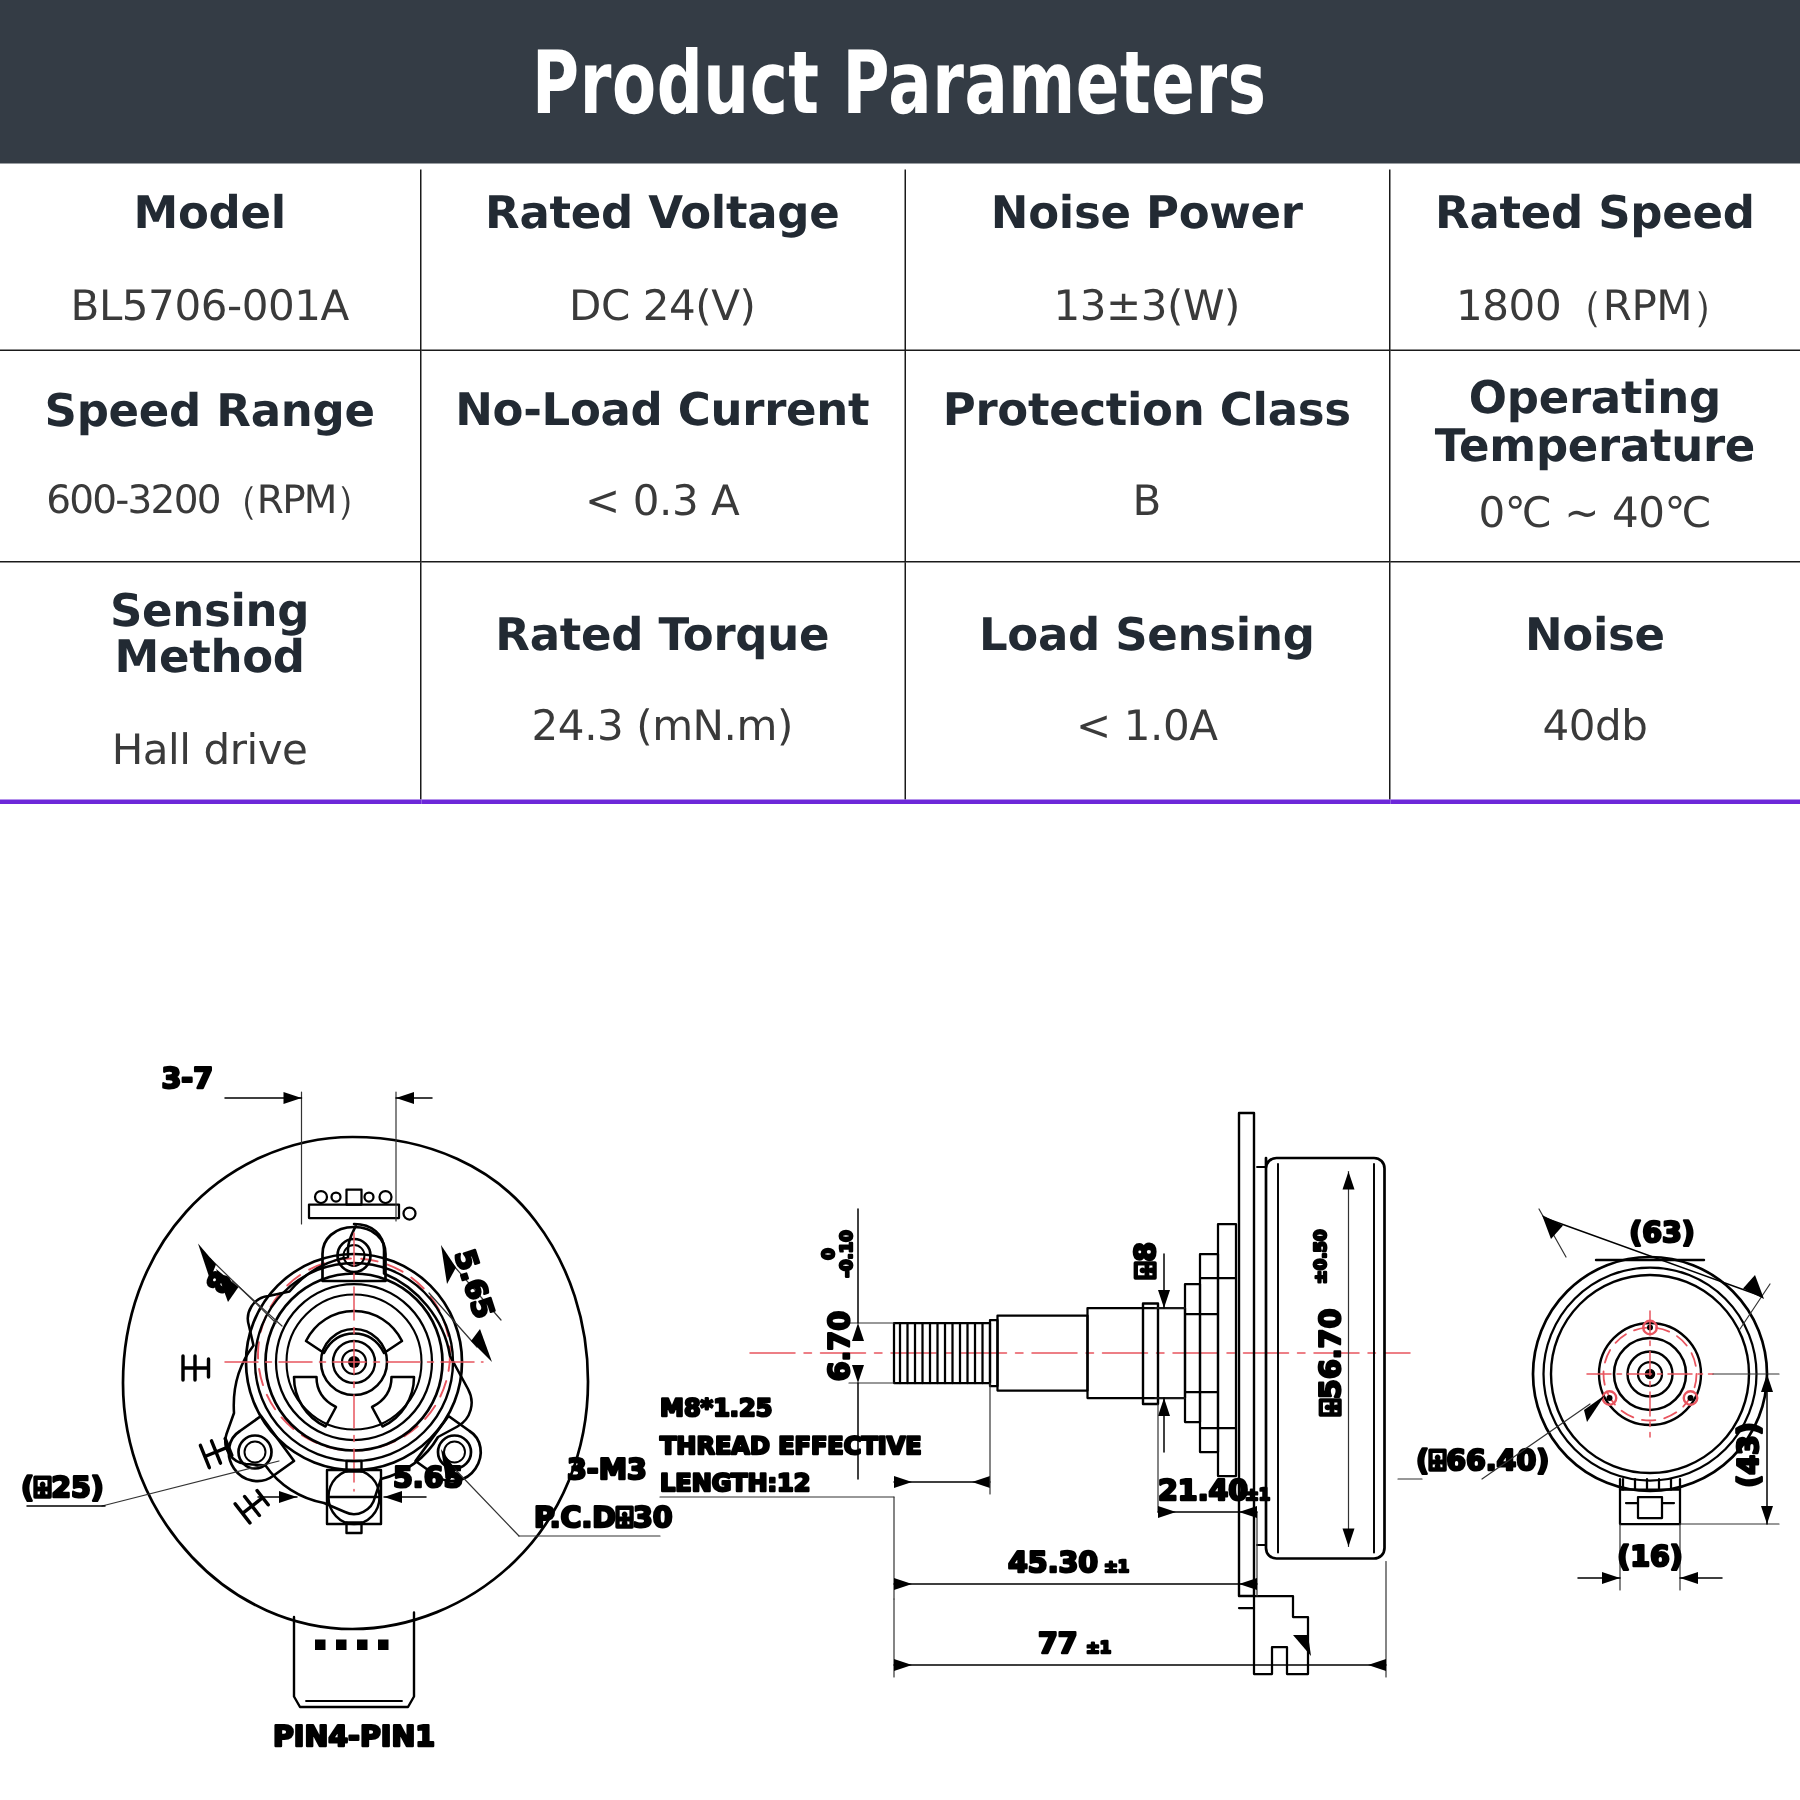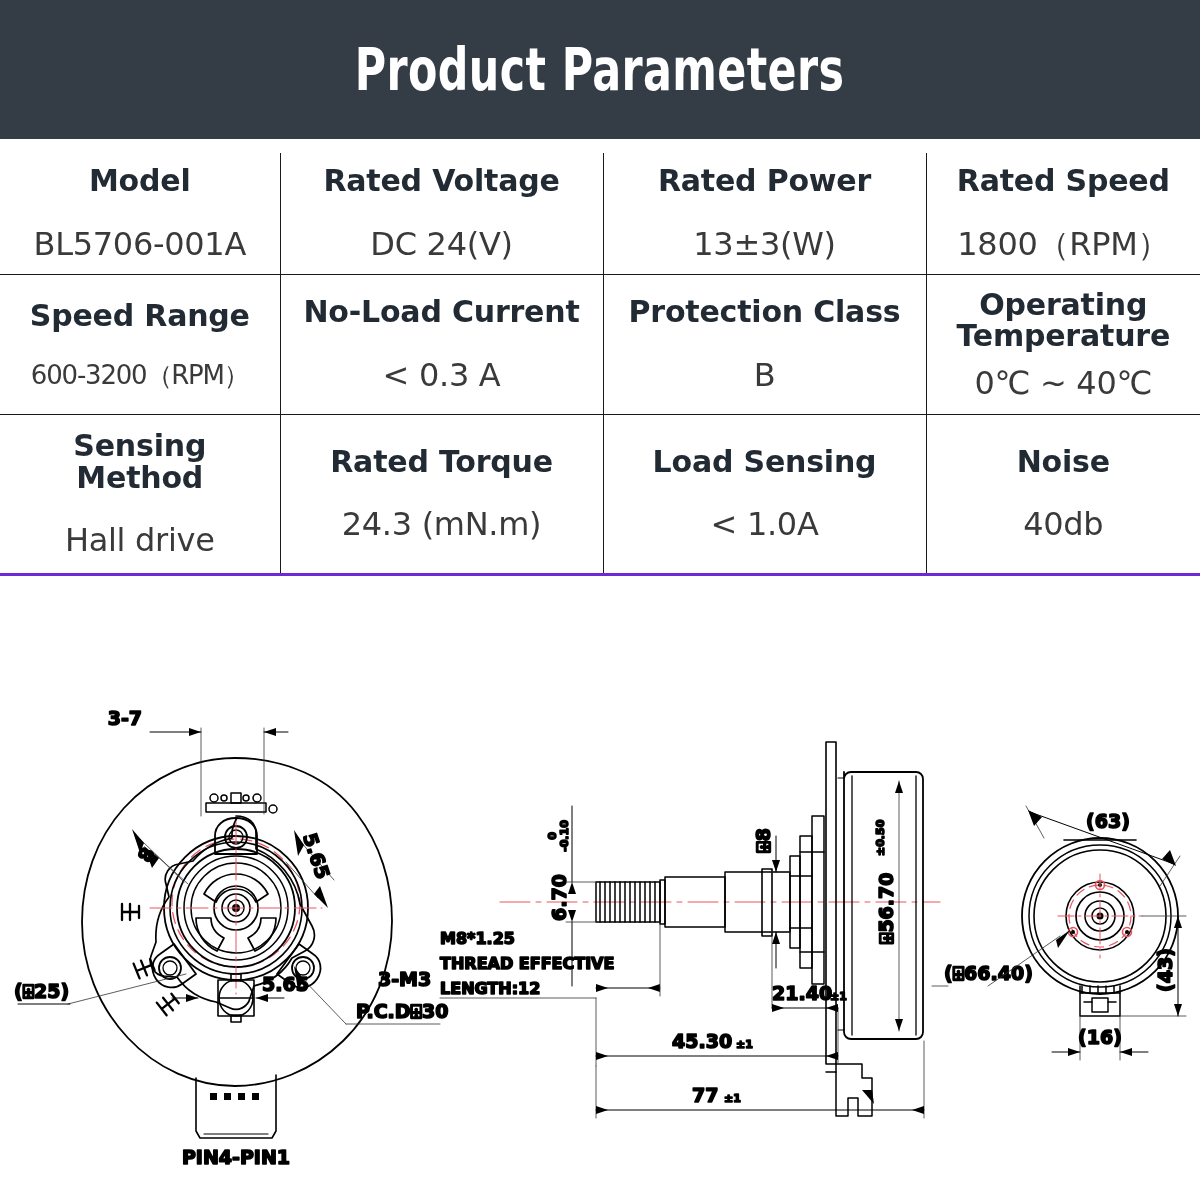--- a/index.html
+++ b/index.html
@@ -7,21 +7,21 @@
     width: 1200px; height: 1200px;
     background: #ffffff;
     font-family: "DejaVu Sans", "Liberation Sans", sans-serif;
     overflow: hidden;
   }
   .page { position: relative; width: 1200px; height: 1200px; background: #fff; }
 
   
   .banner {
     position: absolute; left: 0; top: 0;
-    width: 1200px; height: 139px;
+    width: 1200px; height: 109px;
     background: #343c45;
     display: flex; align-items: center; justify-content: center;
   }
   .banner-title {
     color: #ffffff;
     font-family: "DejaVu Sans Condensed", "DejaVu Sans", "Liberation Sans", sans-serif;
     font-size: 58px;
     font-weight: 700;
     letter-spacing: 0.5px;
     transform: scaleX(0.82);
@@ -29,21 +29,20 @@
     white-space: nowrap;
     line-height: 1;
   }
 
   
   .spec-table {
     position: absolute; left: 0; top: 113px;
     width: 1200px; height: 423px;
     border-collapse: collapse;
     table-layout: fixed;
-    margin-top: 40px;
   }
   .spec-table td {
     border: 1px solid #1a1a1a;
     text-align: center;
     vertical-align: middle;
     padding: 0;
   }
   .spec-table tr:first-child td { border-top: none; }
   .spec-table td:first-child { border-left: none; }
   .spec-table td:last-child { border-right: none; }
@@ -59,21 +58,21 @@
     font-size: 30px;
     font-weight: 700;
     color: #222a33;
     line-height: 1.05;
     letter-spacing: -0.2px;
     white-space: pre-line;
     margin-bottom: 30px;
   }
   .param-label.two-line { margin-bottom: 14px; }
   .param-value {
-    font-size: 32px;
+    font-size: 28px;
     font-weight: 400;
     color: #3a3a3a;
     line-height: 1.1;
     letter-spacing: -0.3px;
     white-space: nowrap;
   }
   .param-value.tight { font-size: 26px; letter-spacing: -1.2px; }
 
   
   .drawing {
@@ -121,21 +120,21 @@
           </div>
         </td>
         <td style="width:323px">
           <div class="cell-inner">
             <div class="param-label">Rated Voltage</div>
             <div class="param-value">DC 24(V)</div>
           </div>
         </td>
         <td style="width:323px">
           <div class="cell-inner">
-            <div class="param-label">Rated Power</div>
+            <div class="param-label">Noise Power</div>
             <div class="param-value">13±3(W)</div>
           </div>
         </td>
         <td style="width:274px">
           <div class="cell-inner">
             <div class="param-label">Rated Speed</div>
             <div class="param-value">1800（RPM）</div>
           </div>
         </td>
       </tr>

